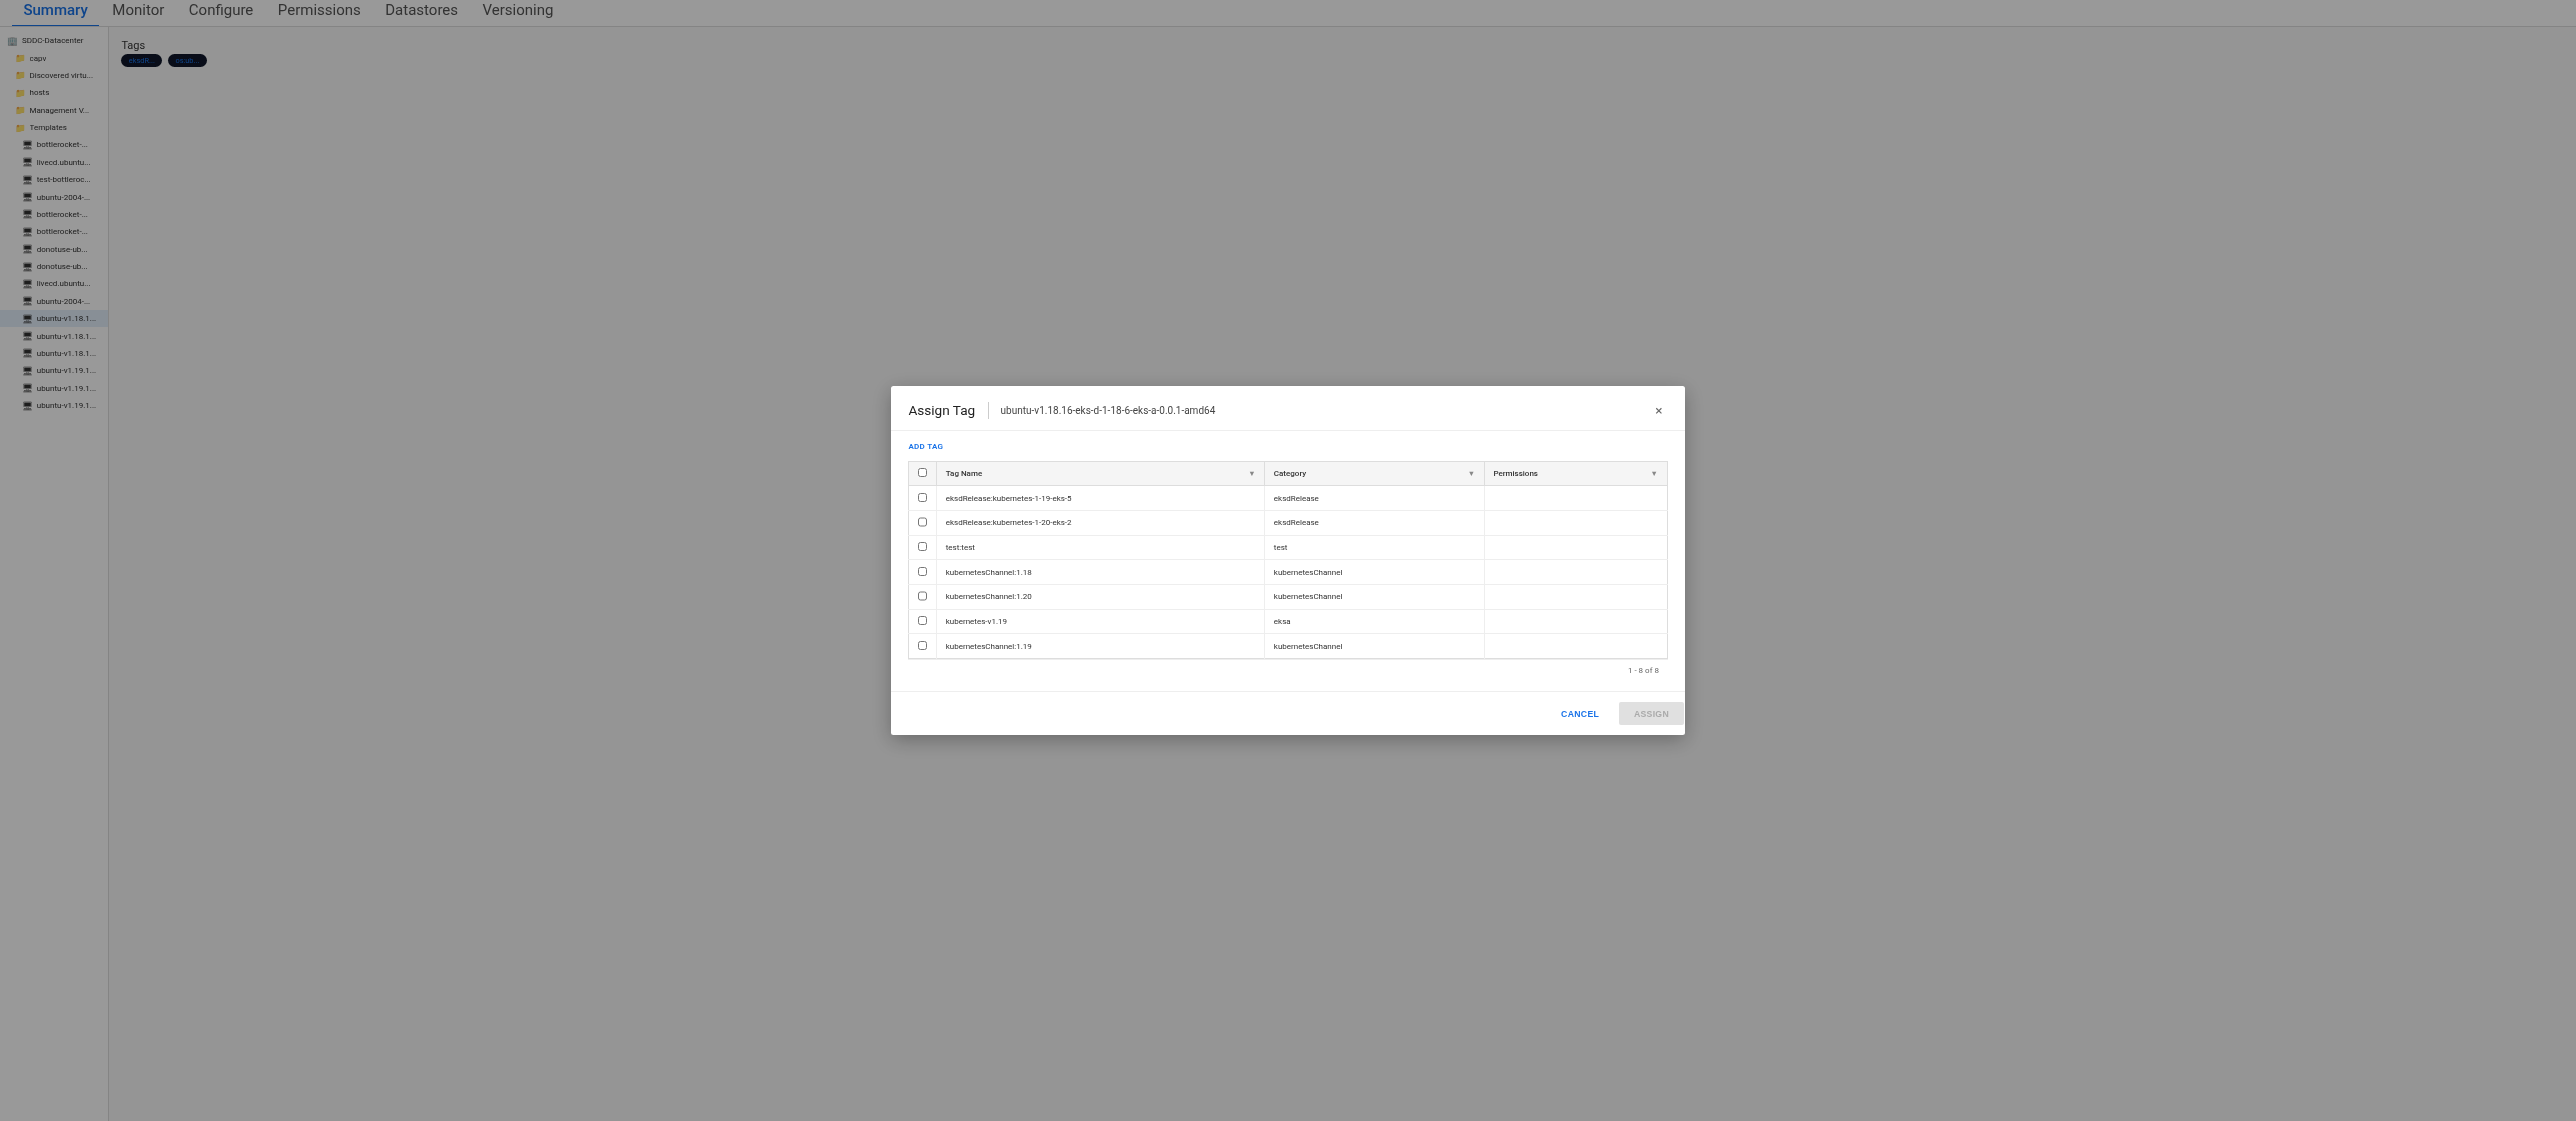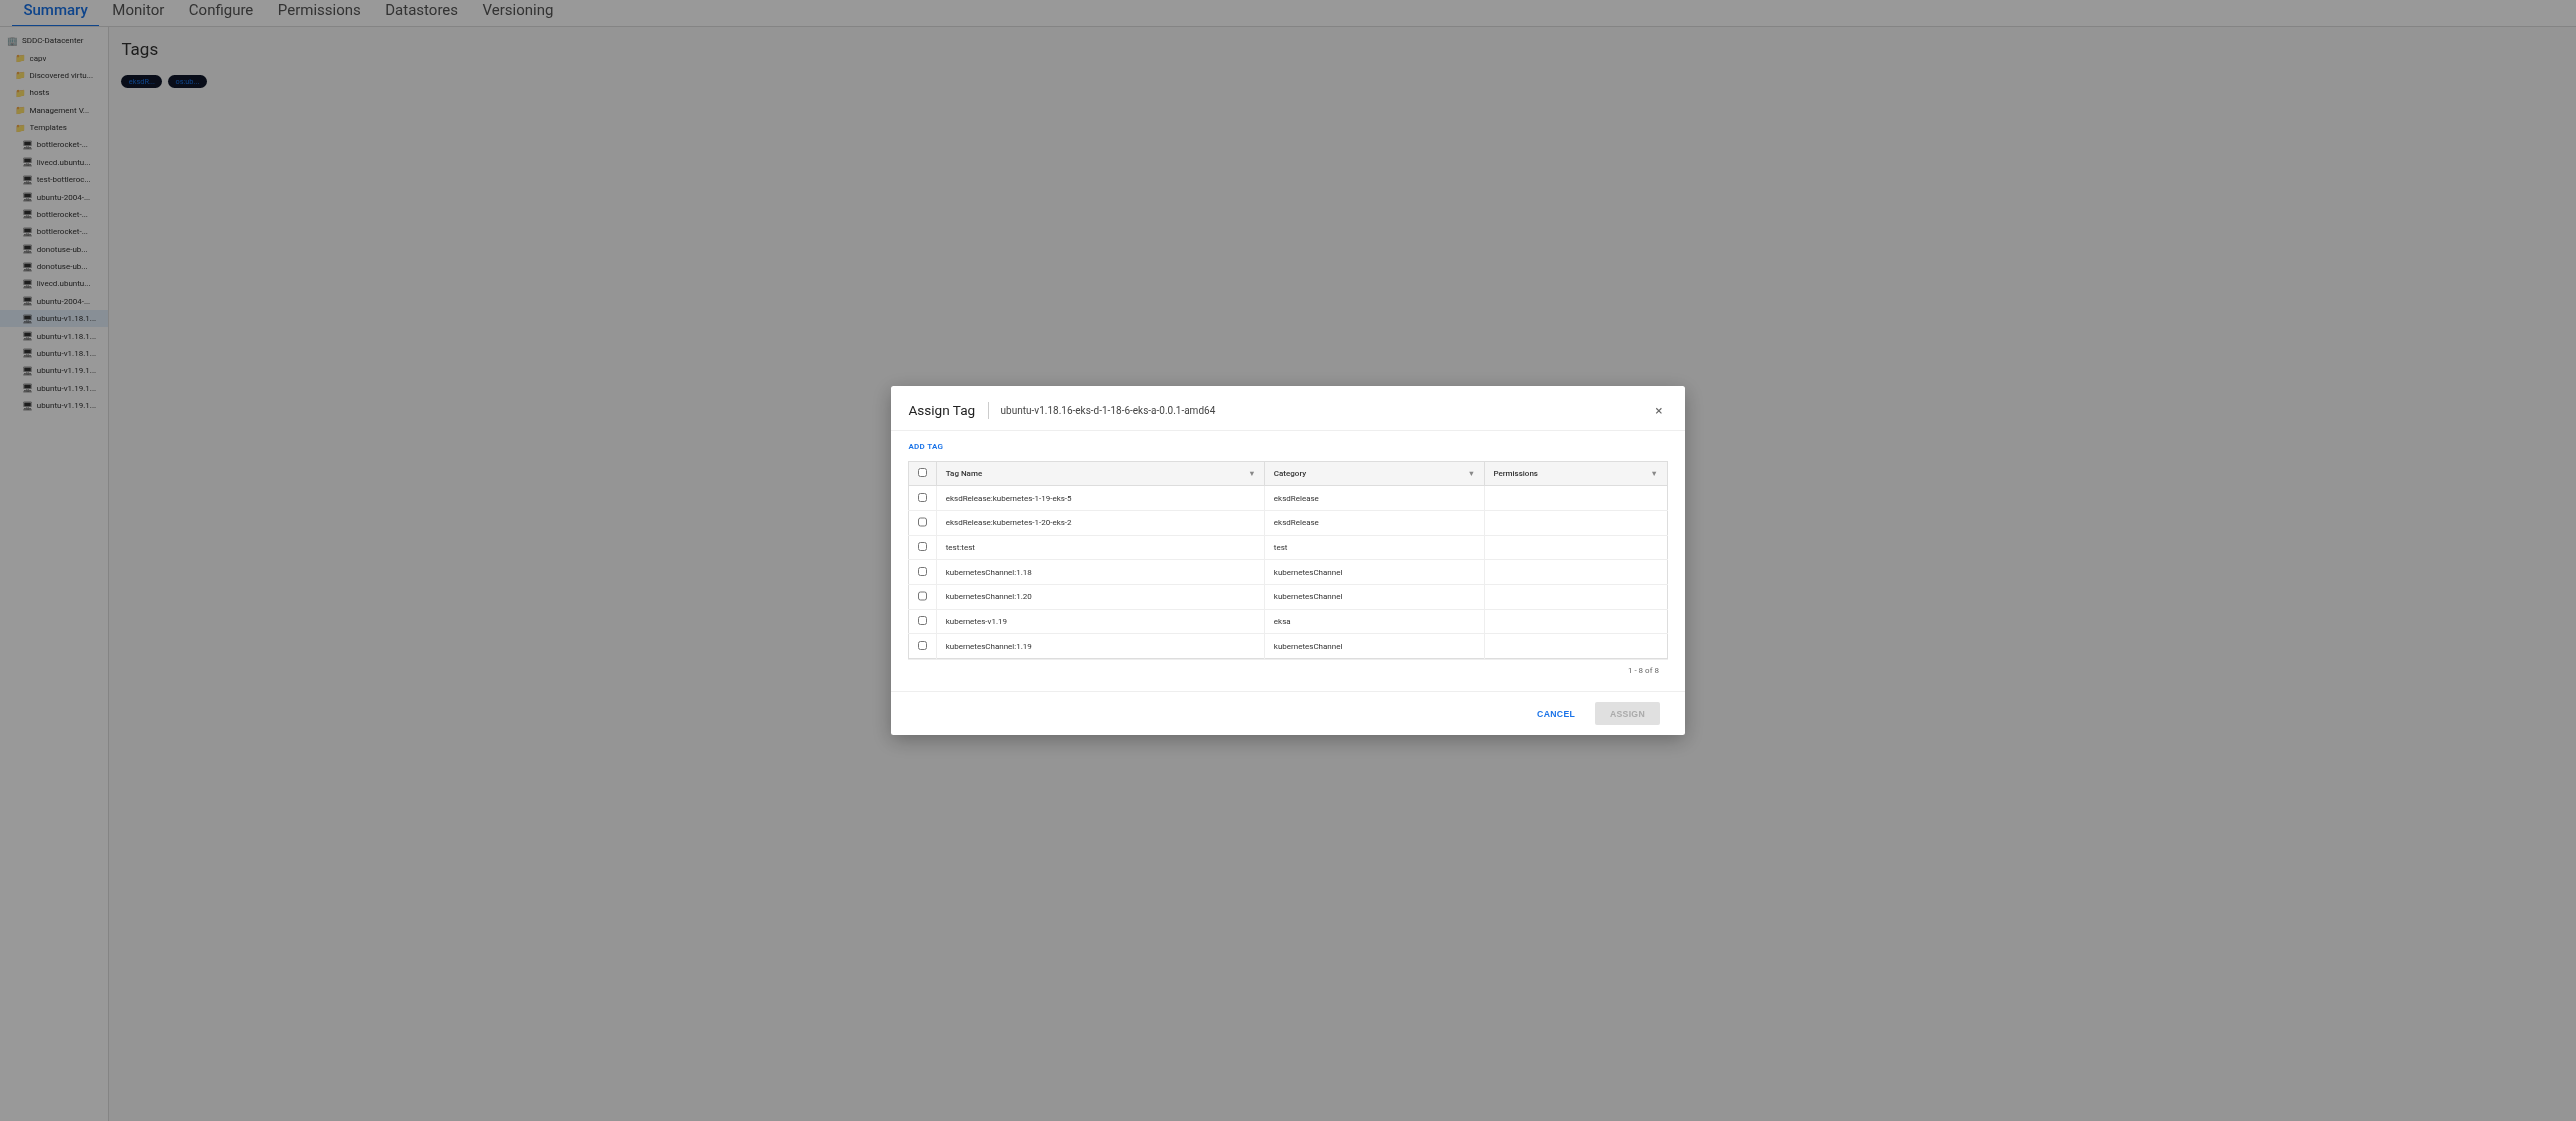--- a/index.html
+++ b/index.html
@@ -219,21 +219,21 @@
       font-size: 8px;
       color: #666;
       border-top: 0.6px solid #eee;
     }
 
     
     .modal-footer {
       display: flex;
       justify-content: flex-end;
       align-items: center;
-      padding: 10px 25px;
+      padding: 10px 1px;
       border-top: 0.6px solid #eee;
       gap: 7.4px;
       flex-shrink: 0;
     }
     .btn-cancel {
       background: none;
       border: none;
       color: #1a73e8;
       font-size: 8.7px;
       font-weight: 600;
@@ -248,24 +248,24 @@
       font-size: 8.7px;
       font-weight: 600;
       cursor: not-allowed;
       padding: 6.2px 15px;
       border-radius: 1.9px;
       letter-spacing: 0.3px;
     }
 
     
     .bg-section-title {
-      font-size: 17px;
+      font-size: 11px;
       font-weight: 400;
       color: #333;
-      margin-bottom: 16px;
+      margin-bottom: 2px;
     }
     .bg-tag-chip {
       display: inline-block;
       background: #0f172a;
       color: #1a73e8;
       border-radius: 7.4px;
       padding: 1.9px 7.4px;
       font-size: 7.4px;
       margin-right: 3.7px;
       margin-bottom: 3.7px;

